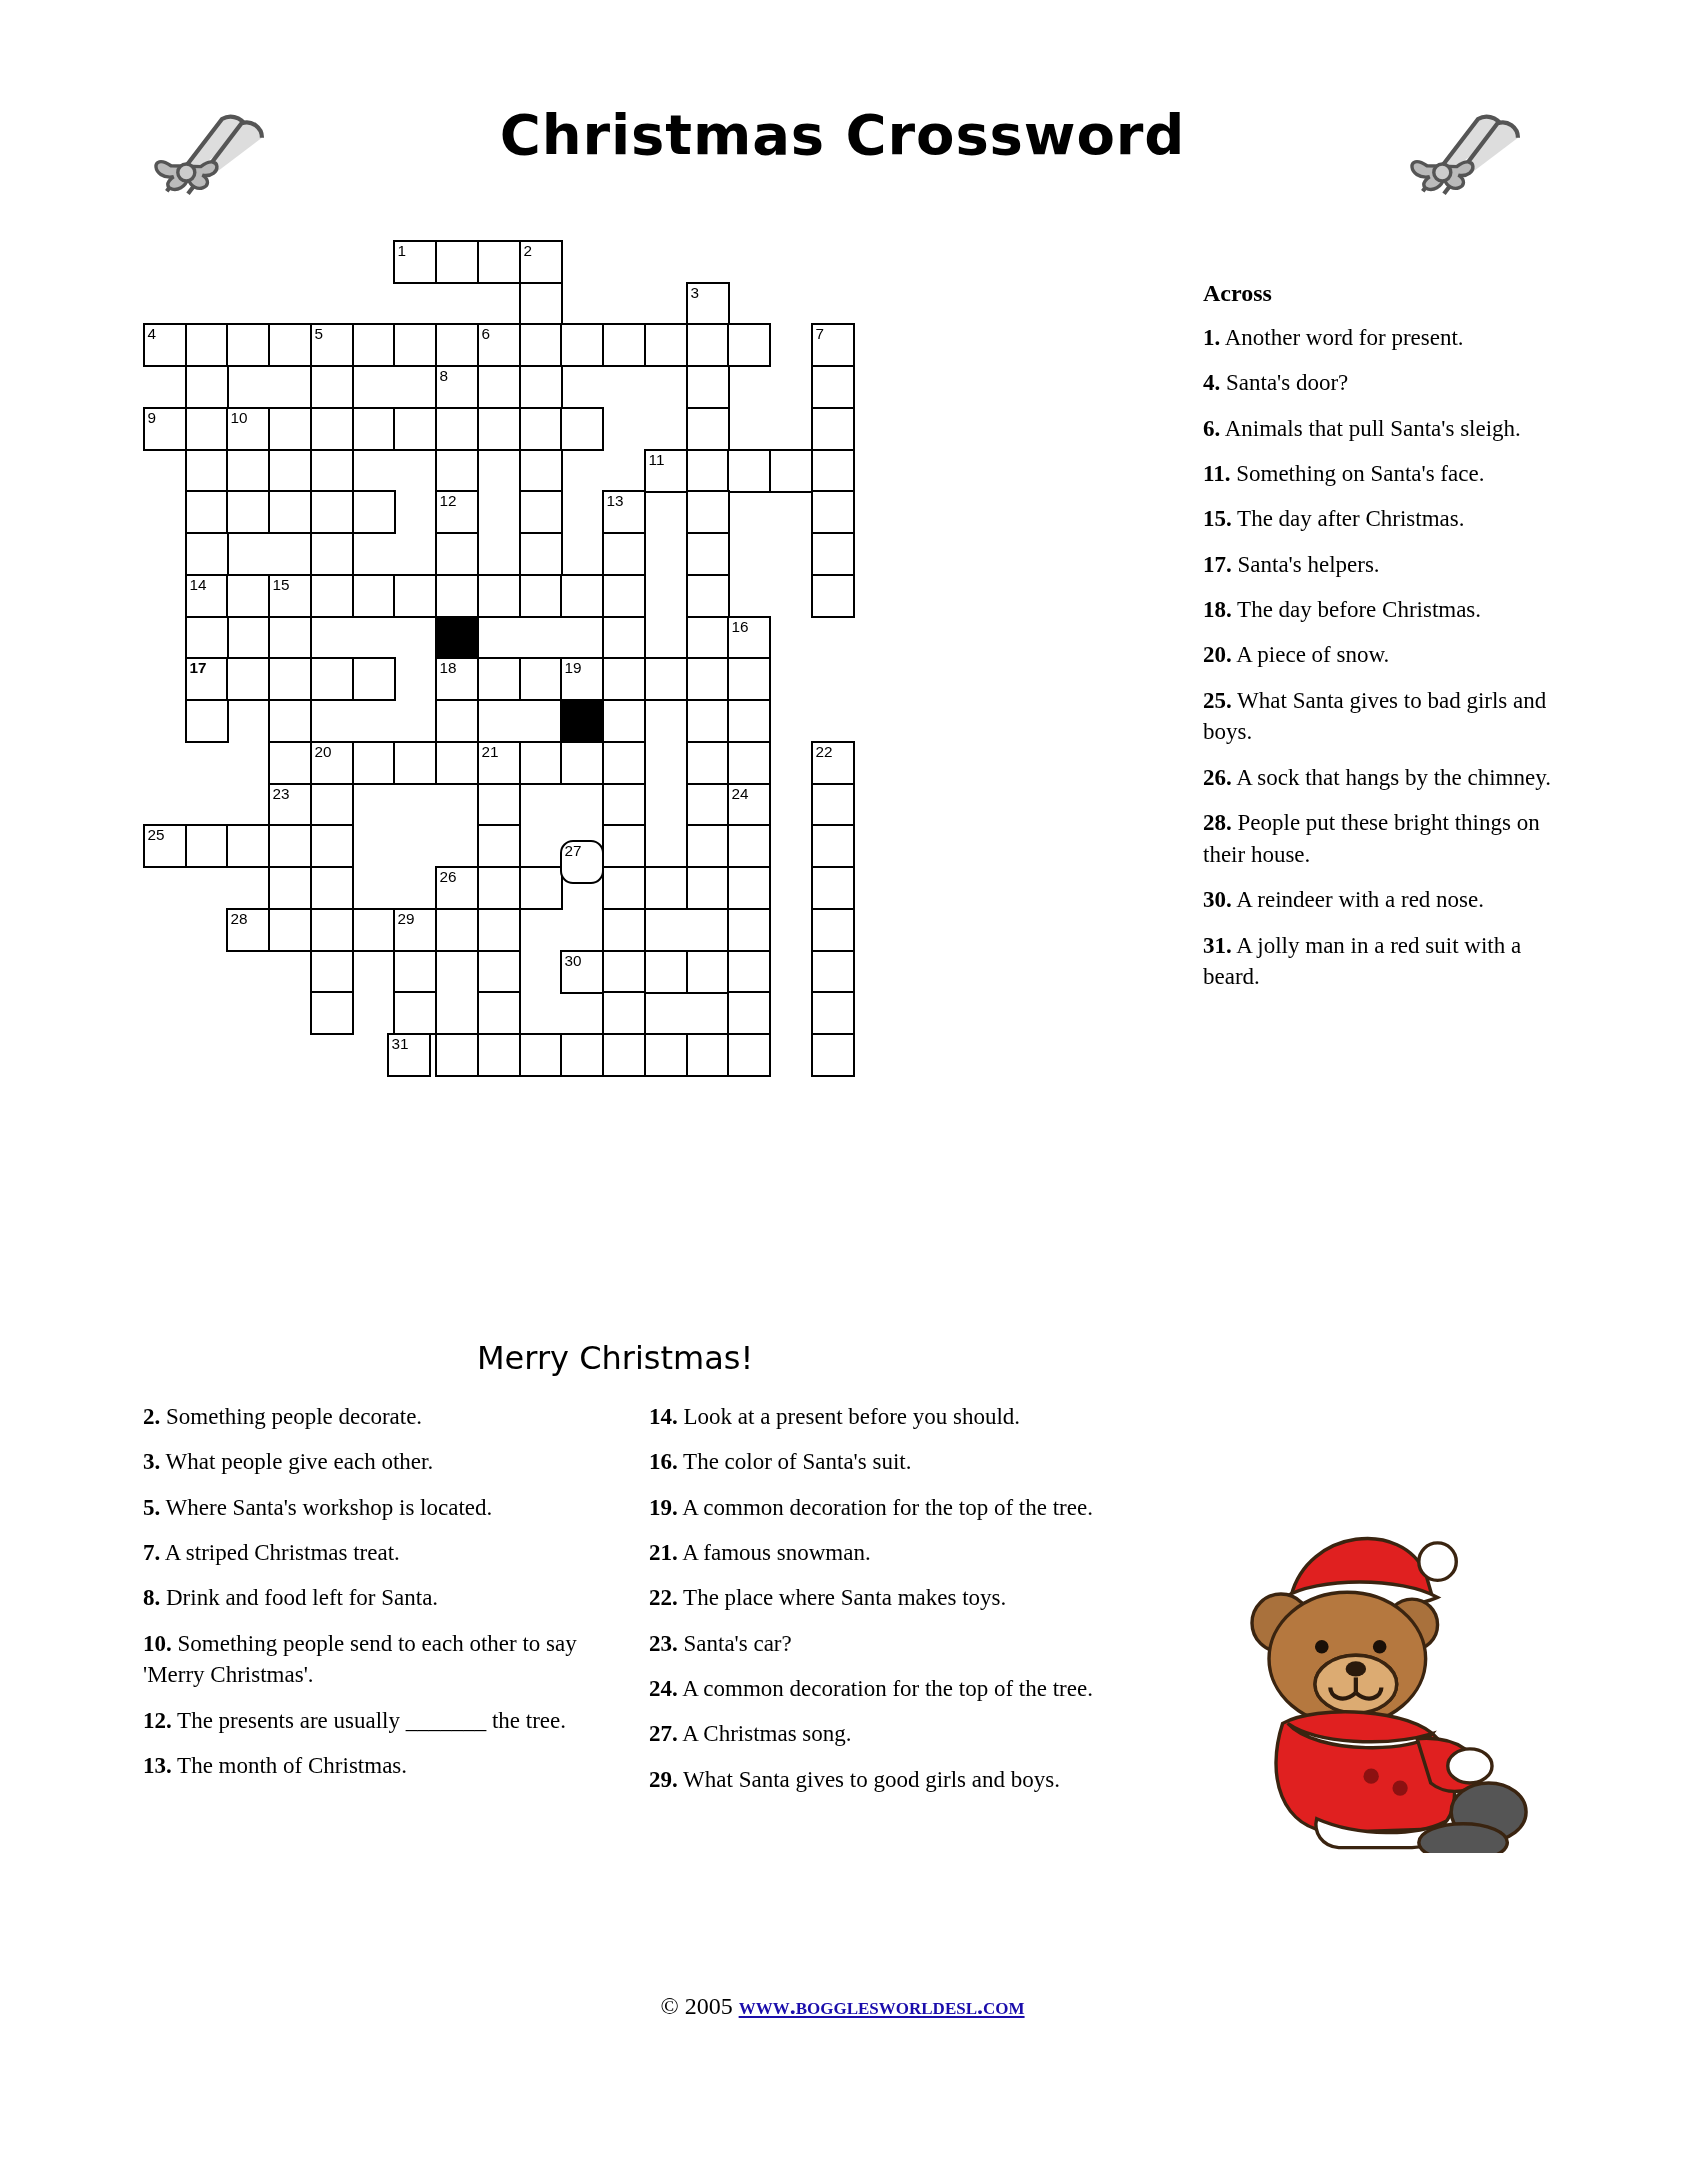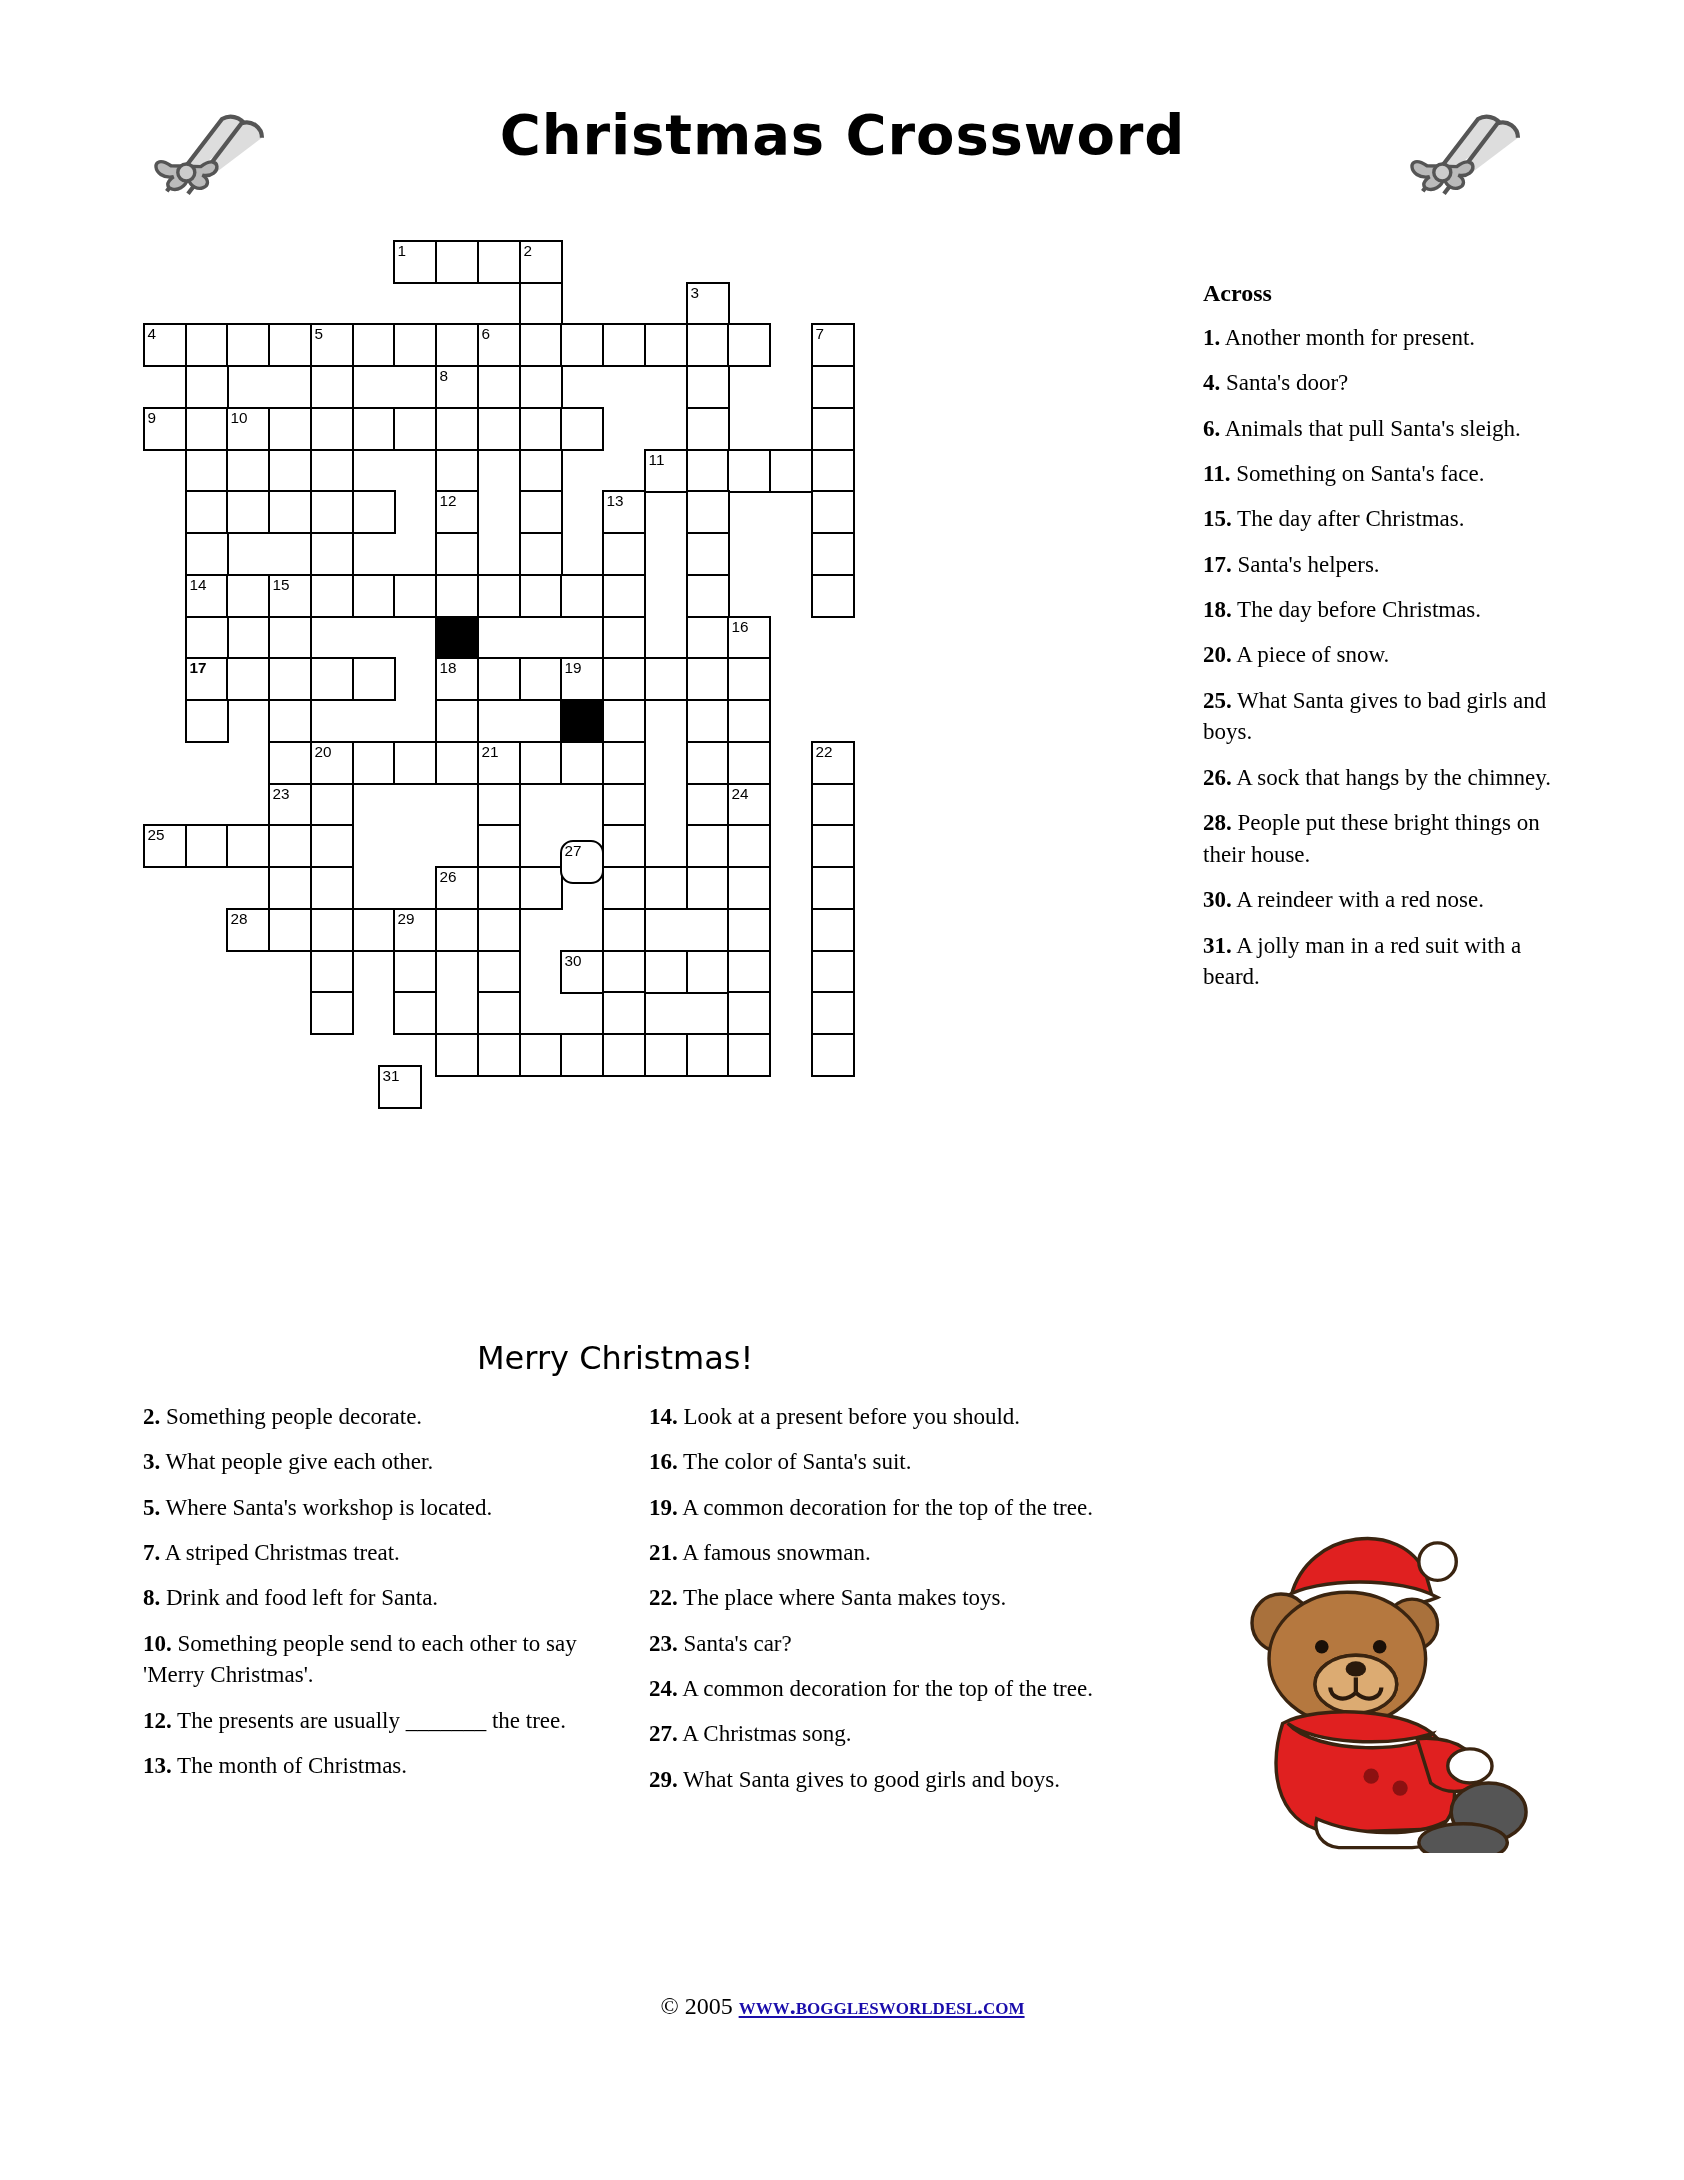--- a/index.html
+++ b/index.html
@@ -395,39 +395,39 @@
     <div class="cell" style="left: 501px; top: 710px;"></div>
     <div class="cell" style="left: 543px; top: 710px;"></div>
     <div class="cell" style="left: 584px; top: 710px;"></div>
     <div class="cell" style="left: 668px; top: 710px;"></div>
     <div class="cell" style="left: 167px; top: 751px;"></div>
     <div class="cell" style="left: 250px; top: 751px;"></div>
     <div class="cell" style="left: 334px; top: 751px;"></div>
     <div class="cell" style="left: 459px; top: 751px;"></div>
     <div class="cell" style="left: 584px; top: 751px;"></div>
     <div class="cell" style="left: 668px; top: 751px;"></div>
-    <div class="cell" style="left: 235px; top: 793px; margin-top: 32px;">
+    <div class="cell" style="left: 244px; top: 793px;">
       <span class="num">31</span>
     </div>
     <div class="cell" style="left: 292px; top: 793px;"></div>
     <div class="cell" style="left: 334px; top: 793px;"></div>
     <div class="cell" style="left: 376px; top: 793px;"></div>
     <div class="cell" style="left: 417px; top: 793px;"></div>
     <div class="cell" style="left: 459px; top: 793px;"></div>
     <div class="cell" style="left: 501px; top: 793px;"></div>
     <div class="cell" style="left: 543px; top: 793px;"></div>
     <div class="cell" style="left: 584px; top: 793px;"></div>
     <div class="cell" style="left: 668px; top: 793px;"></div>
   </div>
 <div id="merry">Merry Christmas!</div>
 
 <div id="across-col">
   <div class="clue-head">Across</div>
   <div id="across-list">
-      <div class="clue"><b>1.</b><span> Another month for present.</span></div>
+      <div class="clue"><b>1.</b><span> Another word for present.</span></div>
       <div class="clue"><b>4.</b><span> Santa's door?</span></div>
       <div class="clue"><b>6.</b><span> Animals that pull Santa's sleigh.</span></div>
       <div class="clue"><b>11.</b><span> Something on Santa's face.</span></div>
       <div class="clue"><b>15.</b><span> The day after Christmas.</span></div>
       <div class="clue"><b>17.</b><span> Santa's helpers.</span></div>
       <div class="clue"><b>18.</b><span> The day before Christmas.</span></div>
       <div class="clue"><b>20.</b><span> A piece of snow.</span></div>
       <div class="clue"><b>25.</b><span> What Santa gives to bad girls and boys.</span></div>
       <div class="clue"><b>26.</b><span> A sock that hangs by the chimney.</span></div>
       <div class="clue"><b>28.</b><span> People put these bright things on their house.</span></div>

